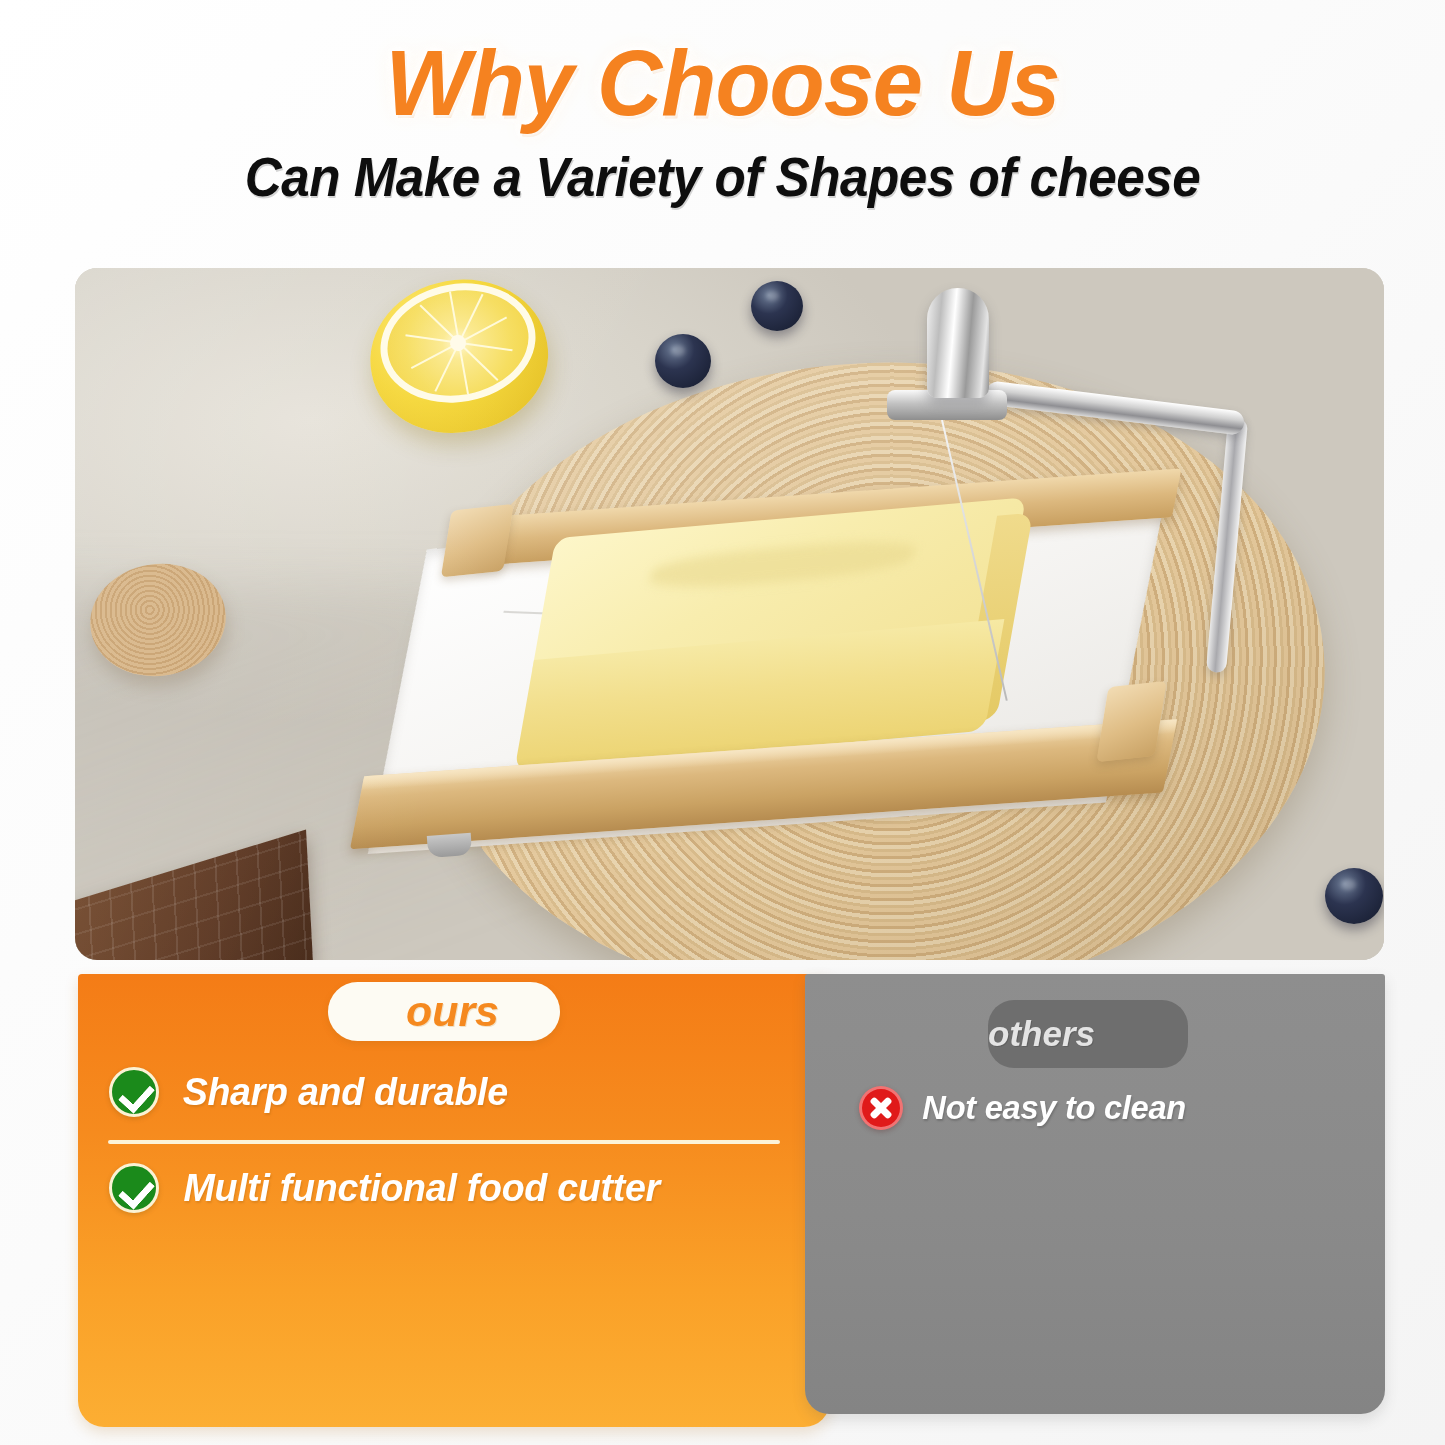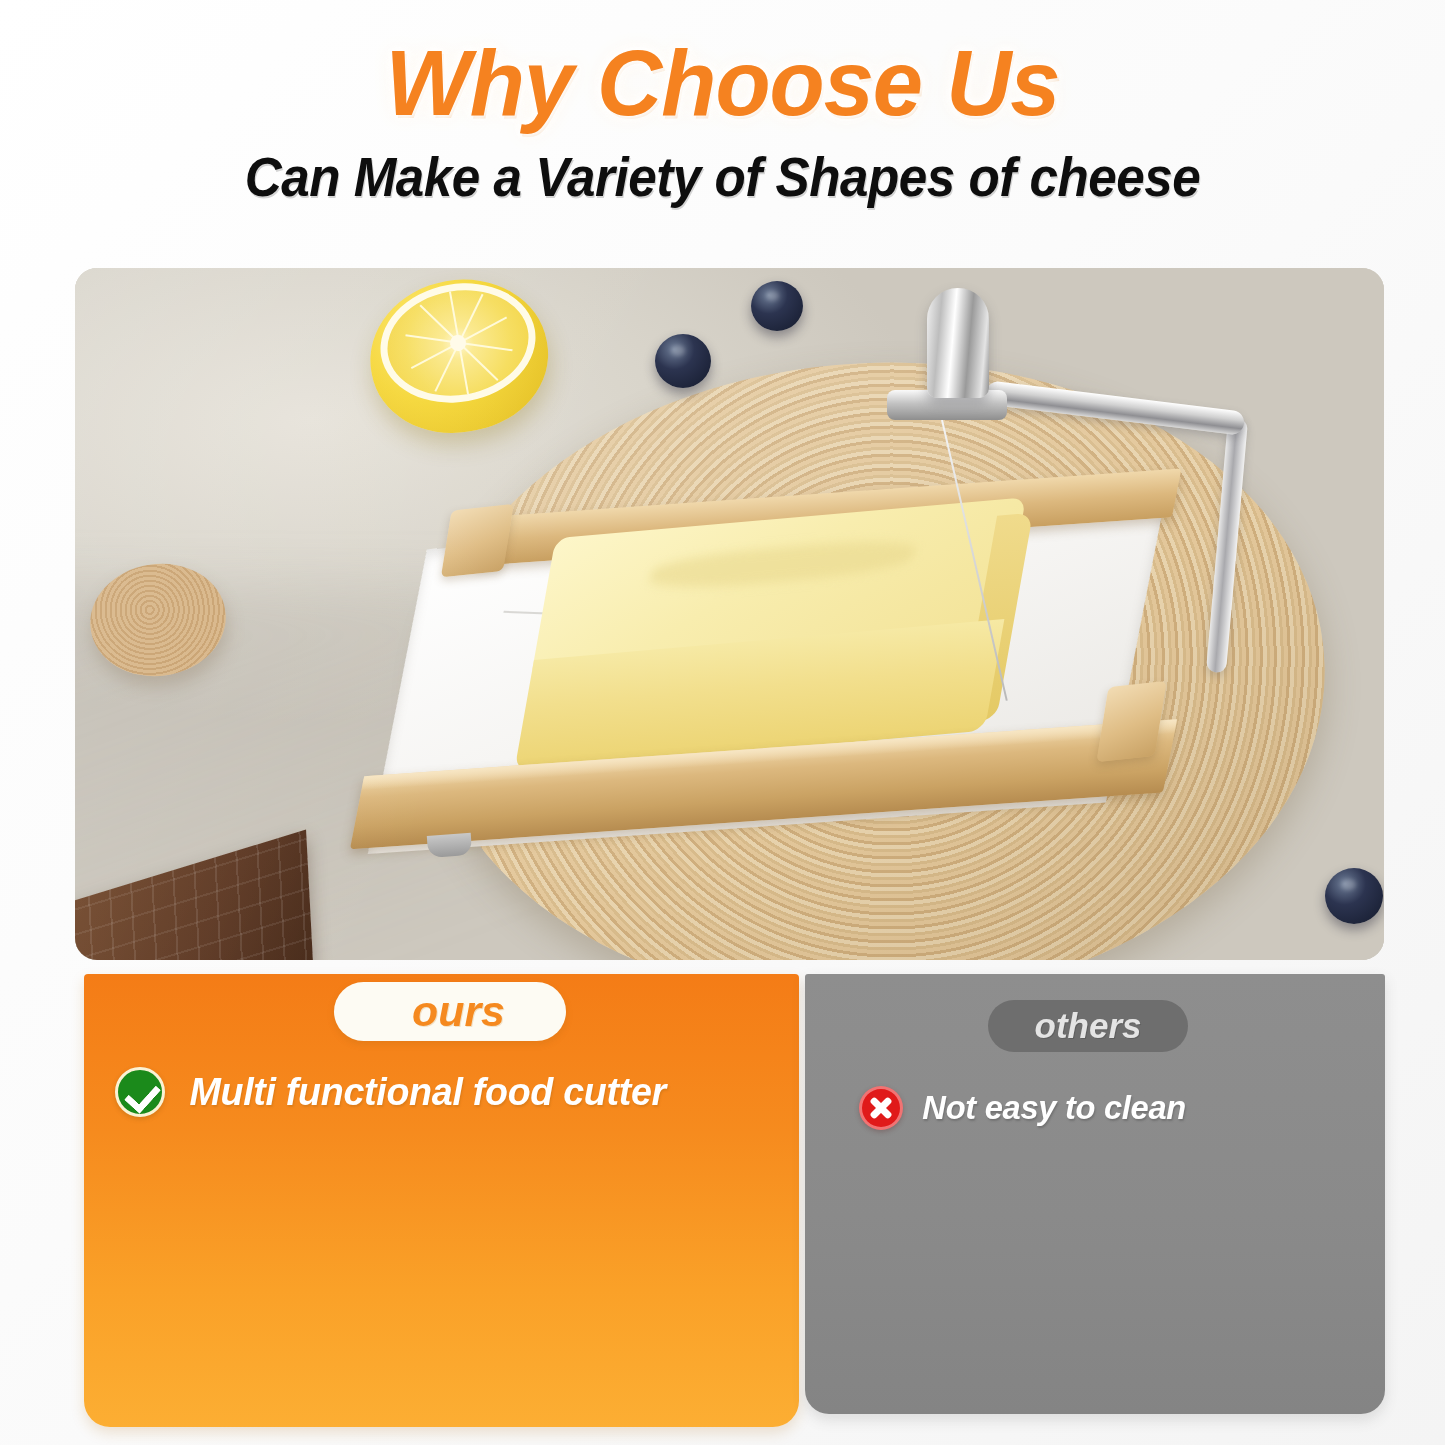--- a/index.html
+++ b/index.html
@@ -317,25 +317,26 @@
     position:absolute; inset:0;
     background: linear-gradient(115deg, rgba(255,255,255,.14) 0%, rgba(255,255,255,0) 38%);
     pointer-events:none;
   }
 
   
   .cmp { position: absolute; left: 0; top: 966px; width: 1445px; height: 479px; }
 
   .panel-ours {
     position: absolute;
-    left: 84px; top: 8px;
+    left: 78px; top: 8px;
     width: 715px; height: 453px;
     background: linear-gradient(180deg, #F47C16 0%, #F68B1E 35%, #FAA128 70%, #FCAE33 100%);
     border-radius: 4px 4px 26px 26px;
     box-shadow: 0 6px 14px rgba(180,110,20,.18);
+    padding-left: 37px;
   }
   .panel-others {
     position: absolute;
     left: 805px; top: 8px;
     width: 580px; height: 440px;
     background: linear-gradient(180deg, #8E8E8E 0%, #8A8A8A 55%, #848484 100%);
     border-radius: 3px 3px 24px 24px;
     box-shadow: 0 6px 14px rgba(90,90,90,.16);
   }
 
@@ -350,24 +351,24 @@
   }
   .pill-ours span {
     font-size: 42px; font-weight: bold; font-style: italic;
     color: #F5891F; letter-spacing: 0px;
     transform: translateX(9px) scaleX(1.02);
     text-shadow: 1px 1px 0 rgba(200,130,40,.22);
   }
   .pill-others {
     position: absolute;
     left: 183px; top: 26px;
-    width: 200px; height: 52px;
+    width: 200px; height: 68px;
     border-radius: 26px;
     background: #6E6E6E;
-    display: flex; align-items: center; justify-content: center;
+    display: flex; align-items: center; 
   }
   .pill-others span {
     font-size: 35px; font-weight: bold; font-style: italic;
     color: #E4E4E4;
     transform: scaleX(1.0);
     text-shadow: 1px 1px 0 rgba(70,70,70,.35);
   }
 
   .rows-ours { position: absolute; left: 0; top: 70px; width: 100%; }
   .row-o {
@@ -527,20 +528,24 @@
 
   <div class="cmp">
 
     <div class="panel-ours">
       <div class="pill-ours">
         <span>ours</span>
       </div>
       <div class="rows-ours">
         <div class="row-o">
           <div class="check"></div>
+          <div class="label">Sharp and durable</div>
+        </div>
+        <div class="row-o">
+          <div class="check"></div>
           <div class="label">Multi functional food cutter</div>
         </div>
       </div>
     </div>
 
     <div class="panel-others">
       <div class="pill-others">
         <span>others</span>
       </div>
       <div class="rows-others">

